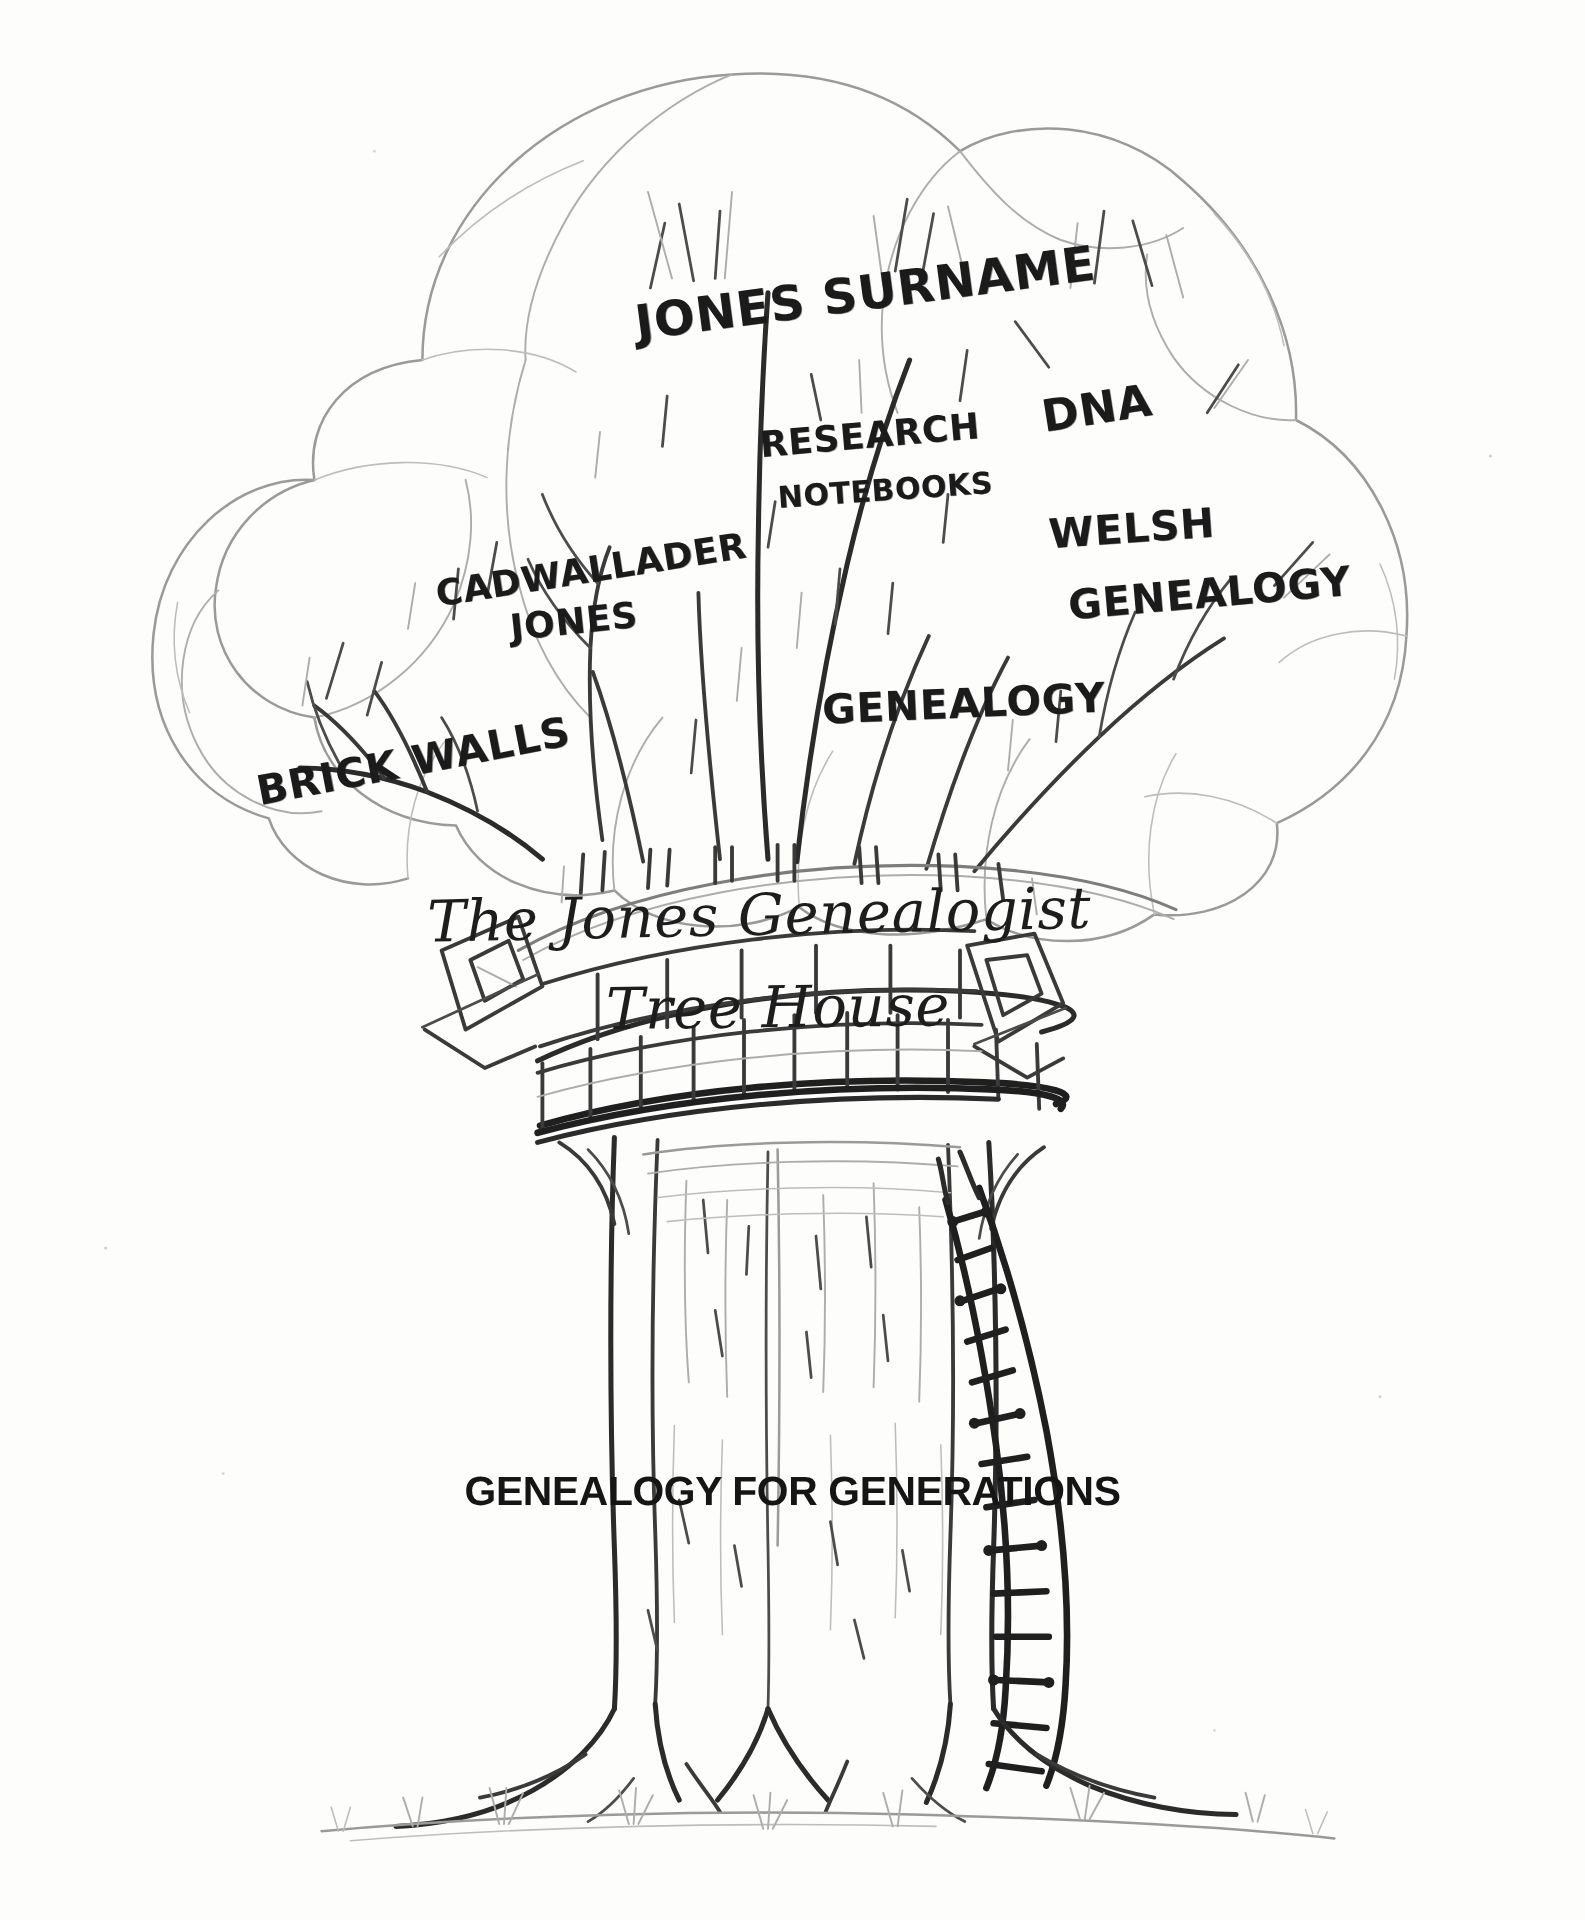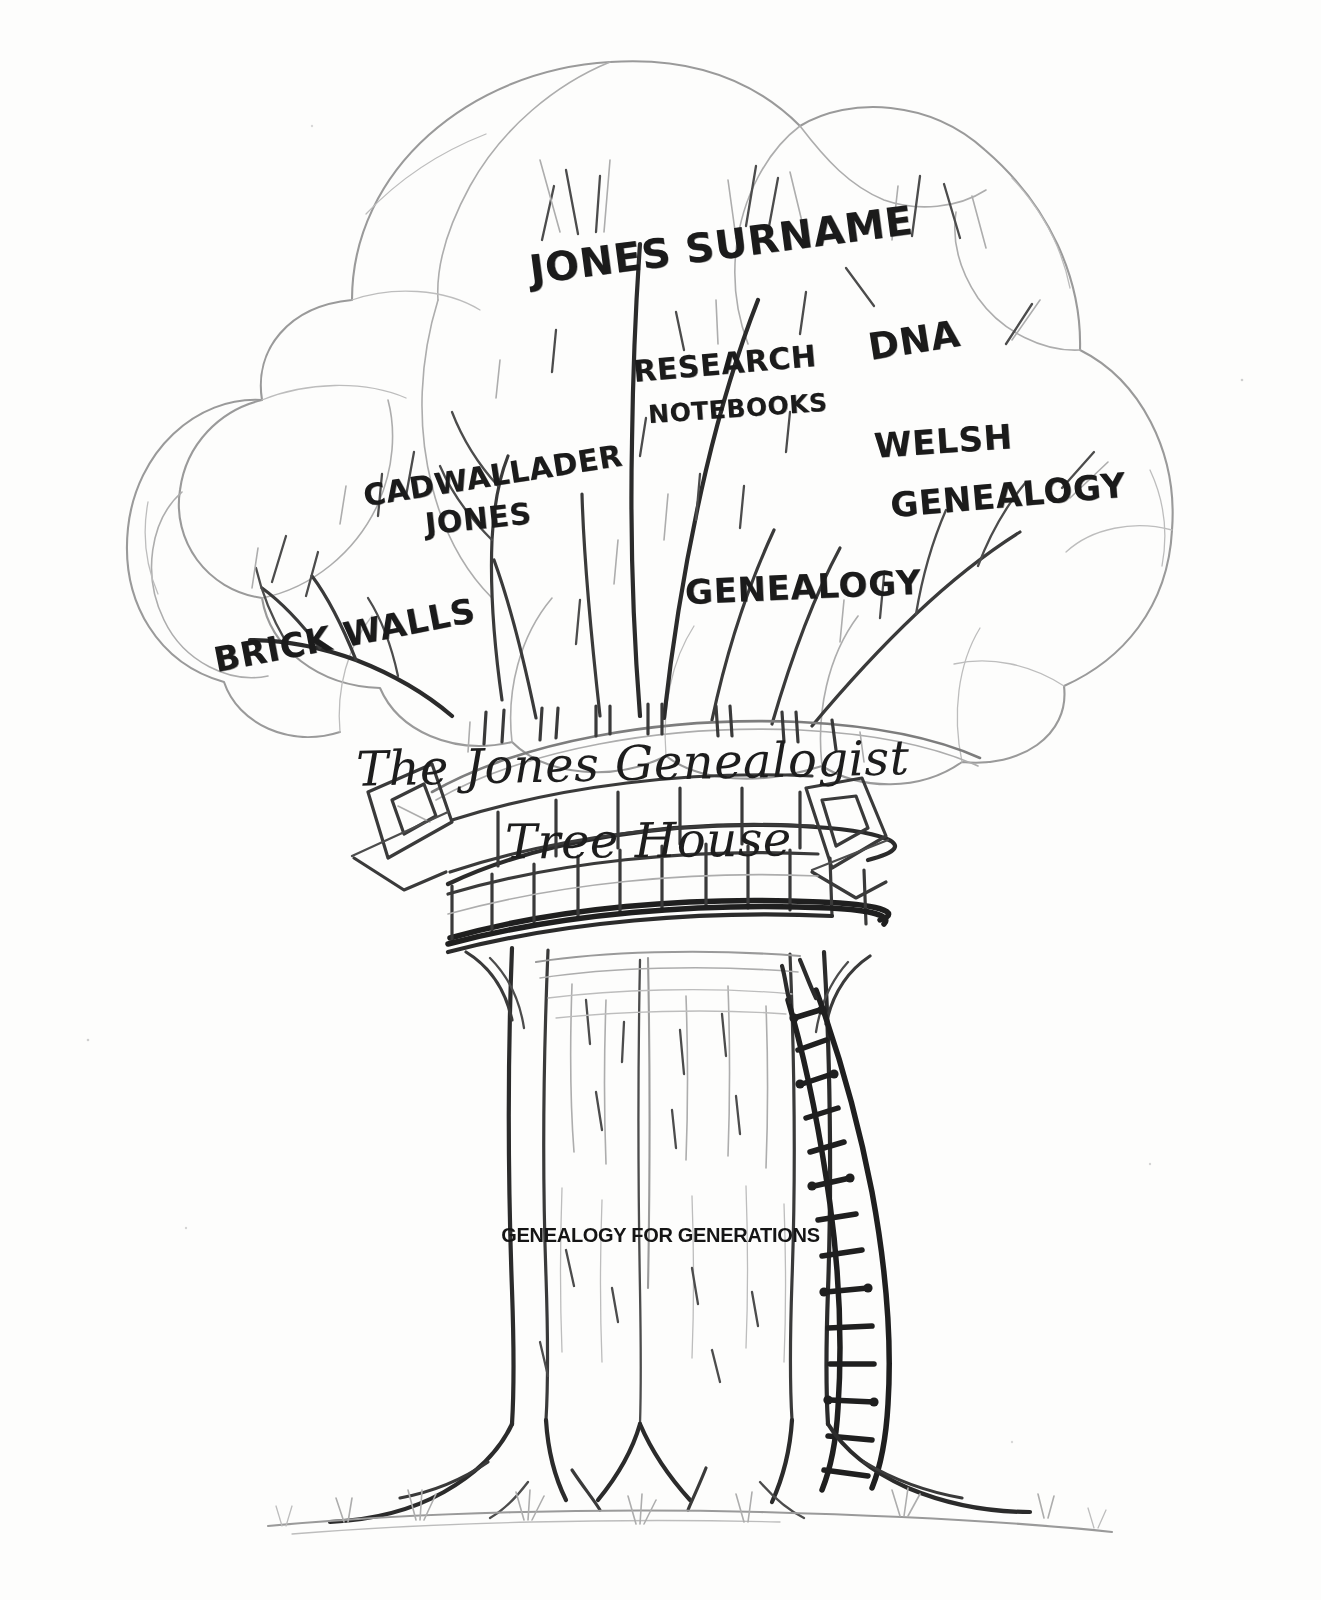--- a/index.html
+++ b/index.html
@@ -62,21 +62,21 @@
 
   
   #tagline {
     position: absolute;
     left: 0;
     top: 1224px;
     width: 1321px;
     text-align: center;
     font-family: "Liberation Sans", sans-serif;
     font-weight: 700;
-    font-size: 20px;
+    font-size: 34px;
     letter-spacing: -0.3px;
     color: #151515;
     user-select: none;
   }
 </style>
 </head>
 <body>
 
 <div id="stage">
 

